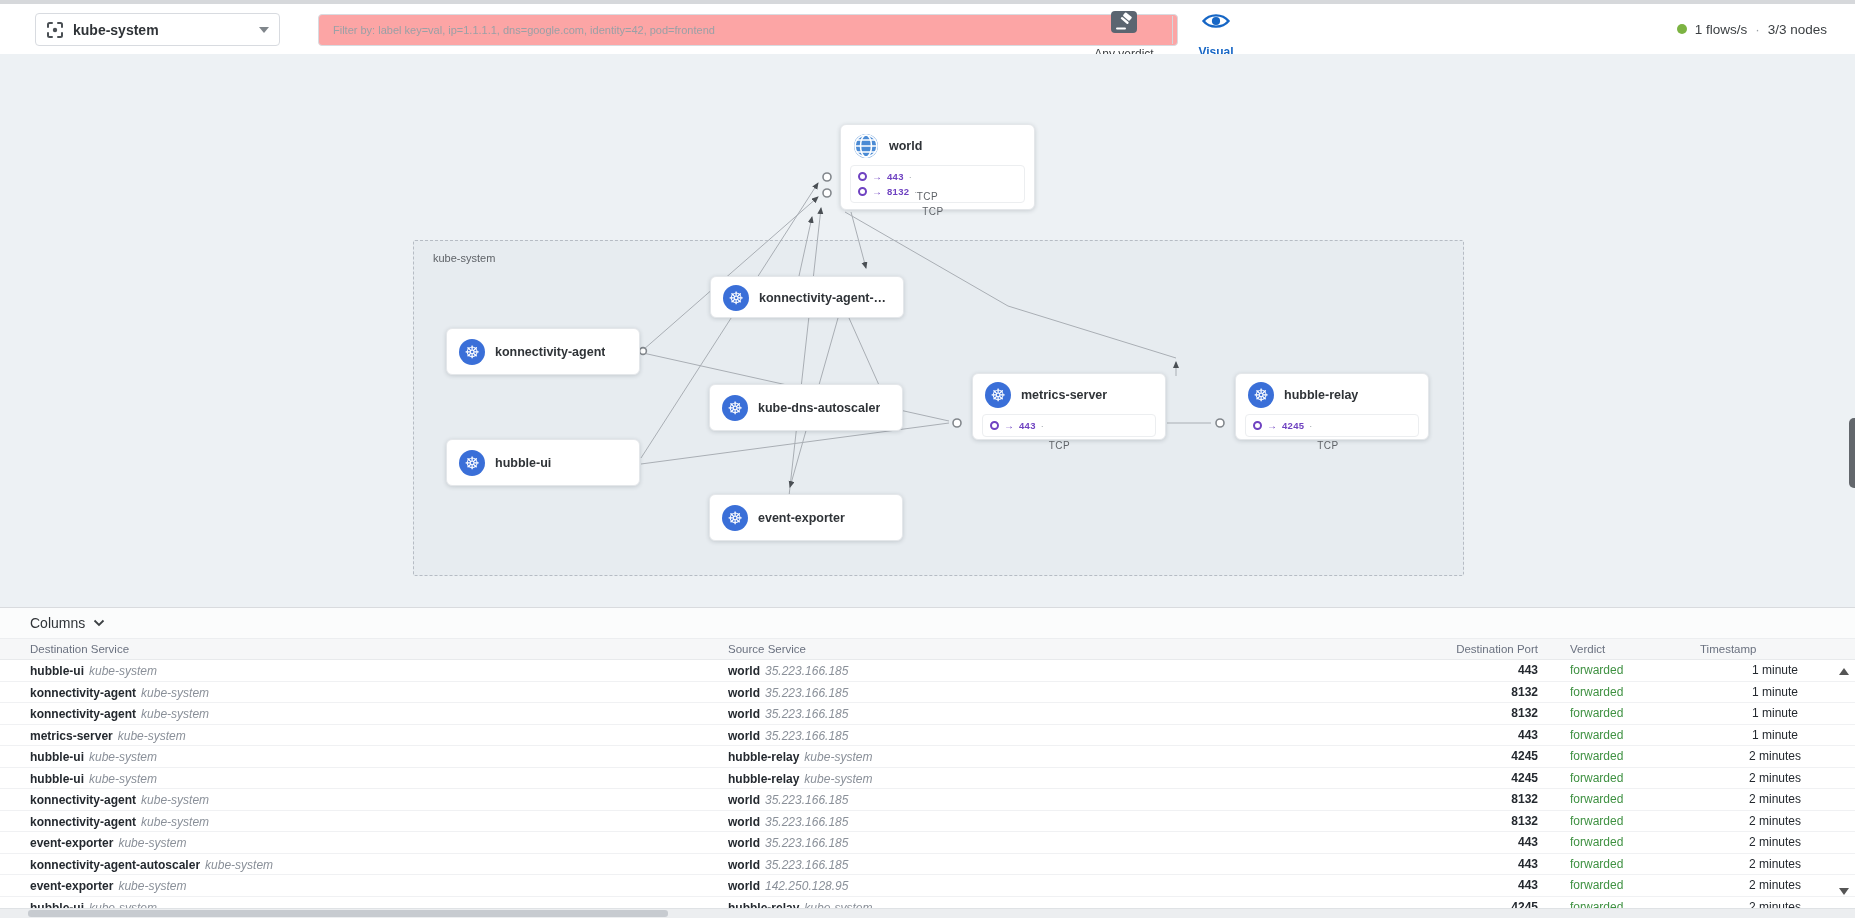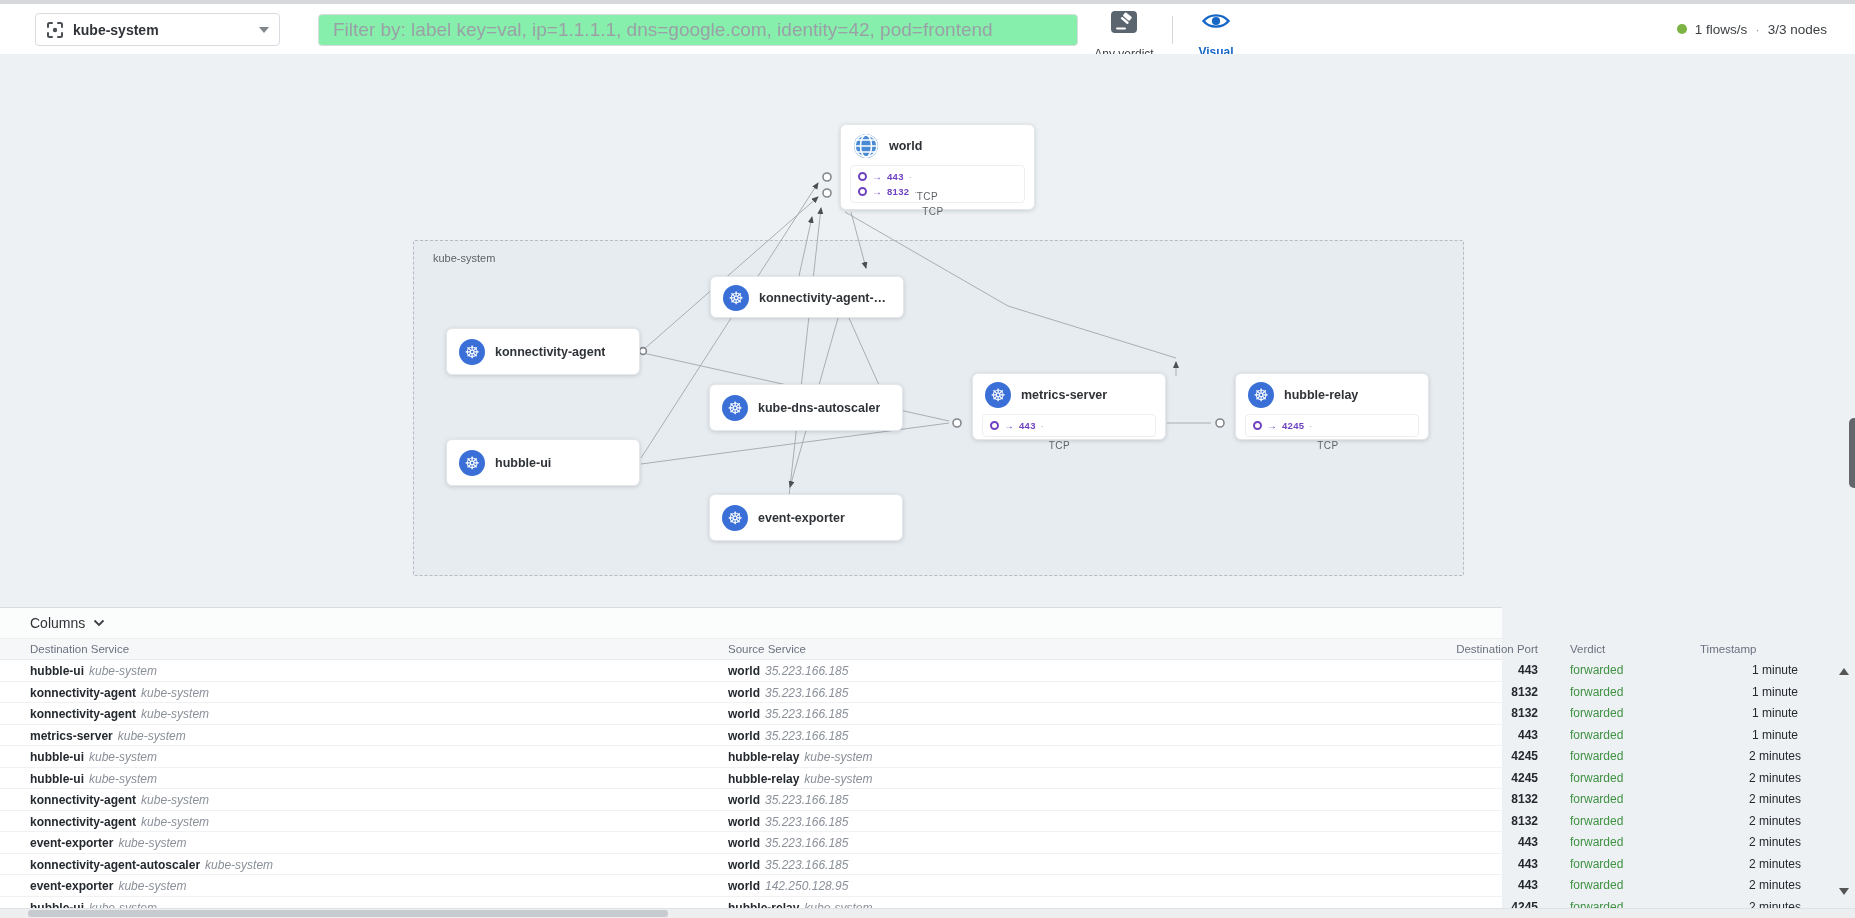--- a/index.html
+++ b/index.html
@@ -16,23 +16,23 @@
     border-bottom:1px solid #e1e3e6;display:flex;align-items:center;
   }
   .ns-select{
     position:absolute;left:35px;top:9px;width:245px;height:33px;
     border:1px solid #d8dbe0;border-radius:4px;background:#fff;
     display:flex;align-items:center;gap:9px;padding:0 10px;box-sizing:border-box;cursor:pointer;
   }
   .ns-select .ns-label{font-size:14px;color:#2f3337;font-weight:bold;flex:1;}
   .caret{width:0;height:0;border-left:5px solid transparent;border-right:5px solid transparent;border-top:6px solid #80868b;}
   .filter-input{
-    position:absolute;left:318px;top:10px;width:760px;height:32px;box-sizing:border-box;
-    border:1px solid #d8dbe0;border-radius:4px;padding:0 14px;font-size:19px;
-    color:#3c4043;font-family:"Liberation Sans",sans-serif;background:#86efac;outline:none;
+    position:absolute;left:318px;top:10px;width:860px;height:32px;box-sizing:border-box;
+    border:1px solid #d8dbe0;border-radius:4px;padding:0 14px;font-size:11px;
+    color:#3c4043;font-family:"Liberation Sans",sans-serif;background:#fca5a5;outline:none;
   }
   .filter-input::placeholder{color:#9aa0a6;}
   .tool{position:absolute;top:7px;display:flex;flex-direction:column;align-items:center;gap:14px;cursor:pointer;}
   .tool-verdict{left:1088px;width:72px;}
   .tool-visual{left:1186px;width:60px;}
   .tool-label{font-size:12px;color:#3c4043;}
   .tool-visual .tool-label{color:#1666c5;font-weight:bold;}
   .vdivider{position:absolute;left:1172px;top:12px;width:1px;height:28px;background:#d4d7db;}
   .status{position:absolute;right:28px;top:0;height:50px;display:flex;align-items:center;gap:8px;}
   .status-dot{width:10px;height:10px;border-radius:50%;background:#7cb342;}
@@ -61,21 +61,21 @@
   .port-row{display:flex;align-items:center;gap:5px;height:15px;}
   .port-dot{width:5px;height:5px;border-radius:50%;border:2.5px solid #6f42c1;background:#fff;}
   .port-arrow{color:#6f42c1;font-size:10px;}
   .port-arrow::before{content:"\2192";}
   .port-num{color:#6f42c1;font-size:9.5px;font-weight:bold;letter-spacing:0.3px;}
   .port-sep{color:#9aa0a6;font-size:9px;}
   .port-sep::before{content:"\00b7";}
   .port-proto{color:#5f6368;font-size:10px;letter-spacing:0.4px;margin-top:39px;}
   .map-scroll-thumb{position:absolute;right:-4px;top:364px;width:10px;height:70px;background:#63676c;border-radius:5px;}
   
-  .flows{position:absolute;left:0;top:607px;width:1502px;height:311px;background:#fde047;border-top:1px solid #d9dbde;}
+  .flows{position:absolute;left:0;top:607px;width:1855px;height:311px;background:#fde047;border-top:1px solid #d9dbde;}
   .columns-bar{height:30px;background:#fbfcfc;display:flex;align-items:center;gap:8px;padding-left:30px;cursor:pointer;}
   .columns-label{font-size:14px;color:#2f3337;}
   .grid-row{display:grid;grid-template-columns:698px 690px 120px 162px 150px;align-items:center;padding-left:30px;box-sizing:border-box;}
   .thead{height:22px;background:#f6f7f8;border-top:1px solid #eceef0;border-bottom:1px solid #e8eaec;}
   .th{font-size:11.5px;color:#6b7280;}
   .th-port{text-align:right;}
   .th-verdict{padding-left:32px;}
   .th-ts{text-align:left;}
   .trow{height:21.5px;border-bottom:1px solid #f0f1f3;background:#fff;cursor:pointer;}
   .svc-name{font-size:12px;font-weight:bold;color:#24292f;}

